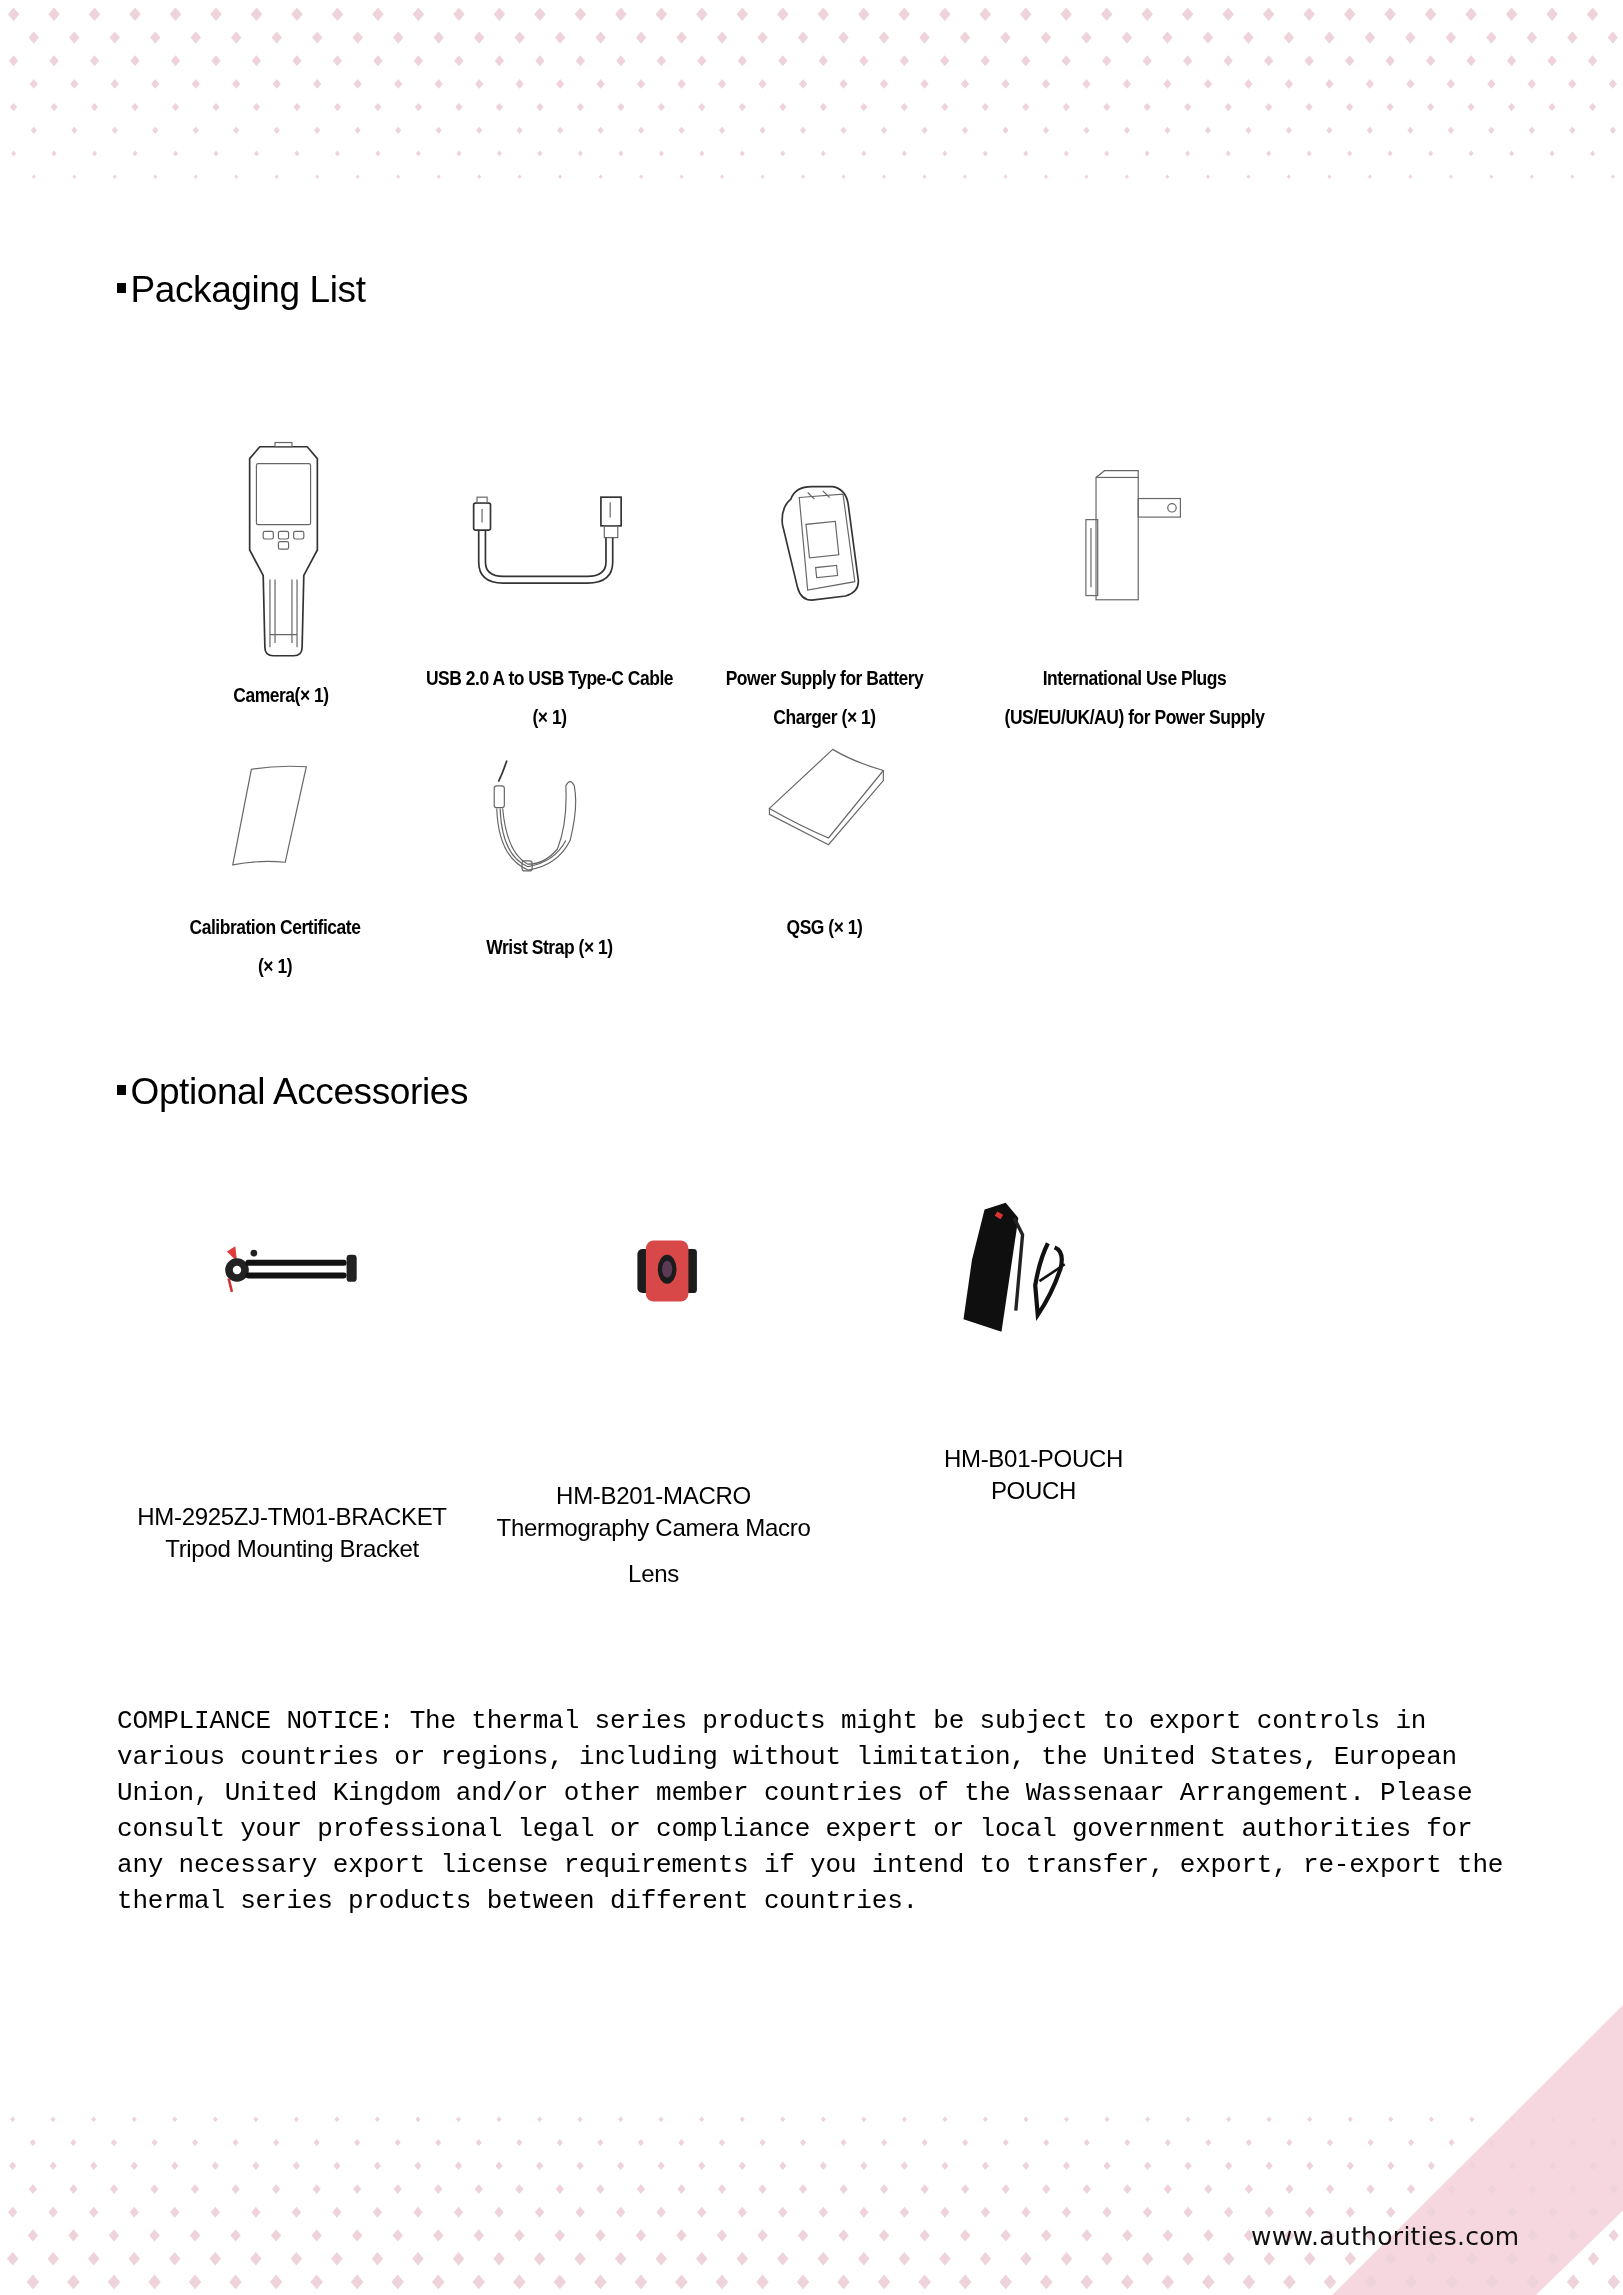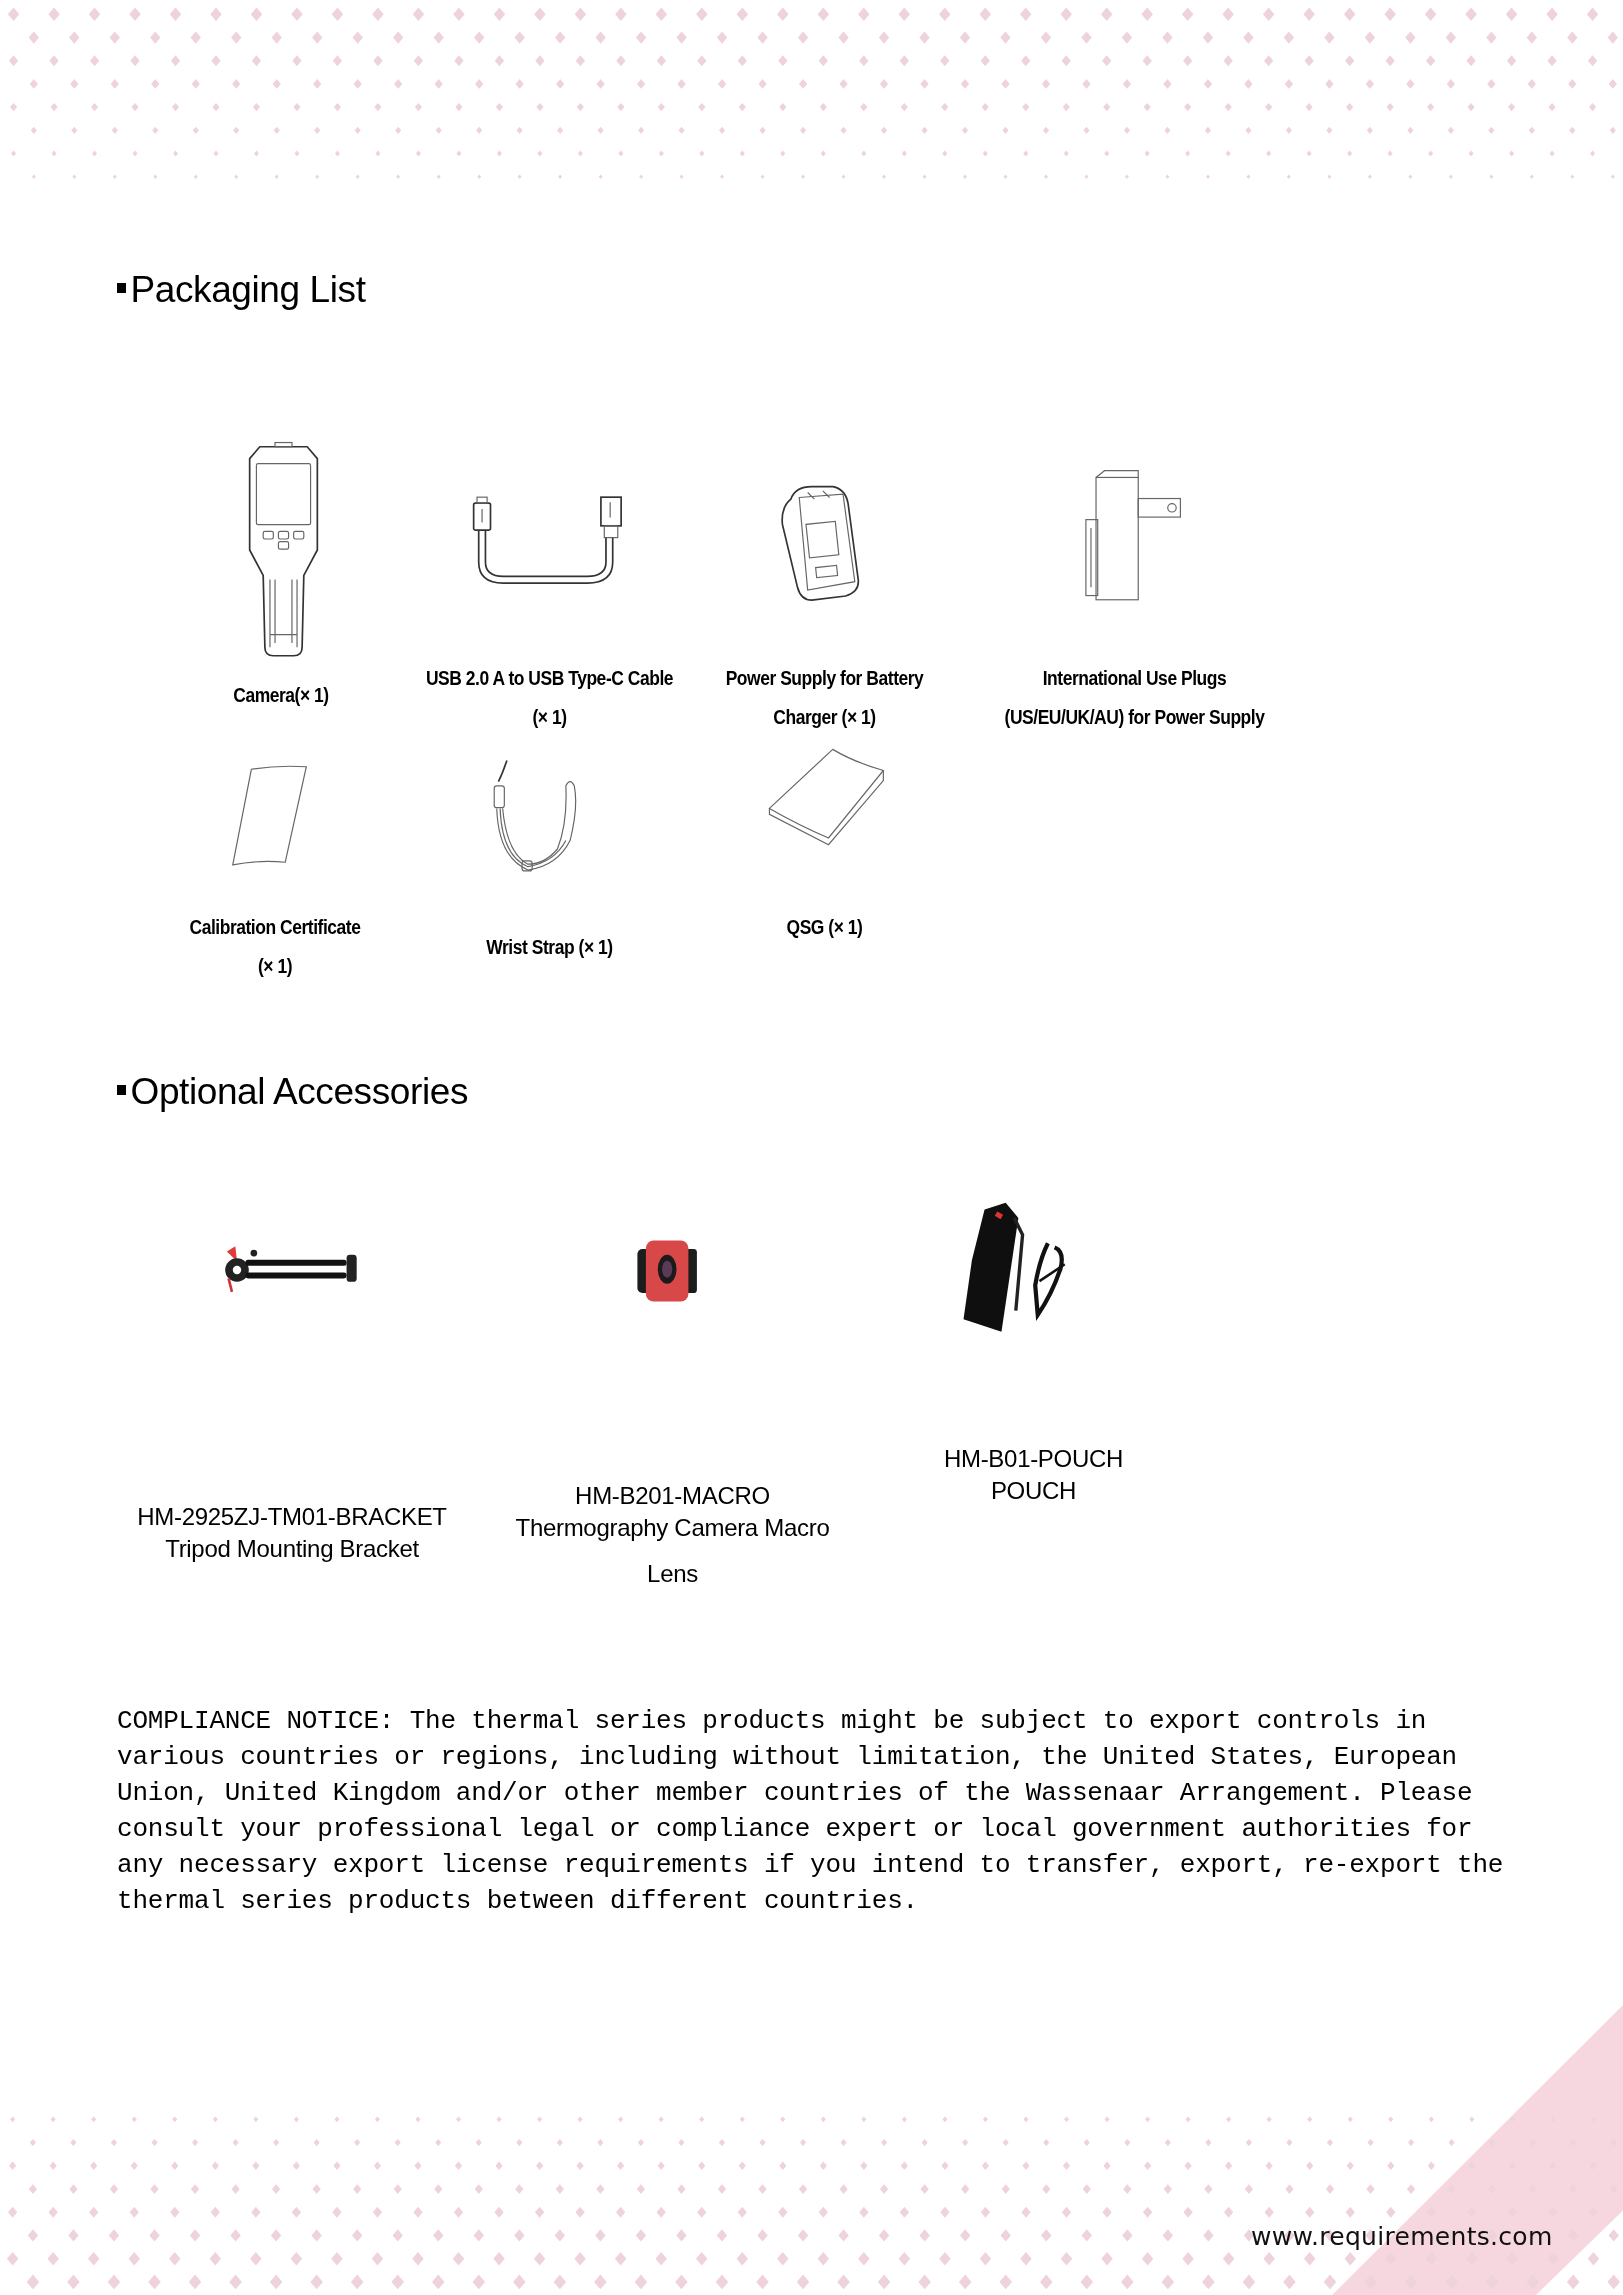--- a/index.html
+++ b/index.html
@@ -813,27 +813,27 @@
   <path d="M70 20 L80 40 L72 130" fill="none" stroke="#222" stroke-width="4"></path>
   <path d="M110 50 Q100 70 95 100 L98 135 Q115 110 125 80 Q130 60 118 55" fill="none" stroke="#111" stroke-width="5"></path>
   <path d="M100 95 L130 75" stroke="#111" stroke-width="3"></path>
 </svg>
 
 <div class="acc-label" style="left:127px;top:1501px;width:330px;">
   <span>HM-2925ZJ-TM01-BRACKET</span><br>
   <span>Tripod Mounting Bracket</span>
 </div>
 
-<div class="acc-label" style="left:495px;top:1480px;width:355px;">
+<div class="acc-label" style="left:476px;top:1480px;width:355px;">
   <span>HM-B201-MACRO</span><br>
   <span>Thermography Camera Macro</span>
   <span class="l3">Lens</span>
 </div>
 
 <div class="acc-label" style="left:913px;top:1443px;width:241px;">
   <span>HM-B01-POUCH</span><br>
   <span>POUCH</span>
 </div>
 
 <p class="notice">COMPLIANCE NOTICE: The thermal series products might be subject to export controls in various countries or regions, including without limitation, the United States, European Union, United Kingdom and/or other member countries of the Wassenaar Arrangement. Please consult your professional legal or compliance expert or local government authorities for any necessary export license requirements if you intend to transfer, export, re-export the thermal series products between different countries.</p>
 
-<div class="url">www.requirements.com</div>
+<div class="url">www.authorities.com</div>
 
 
 </body></html>

